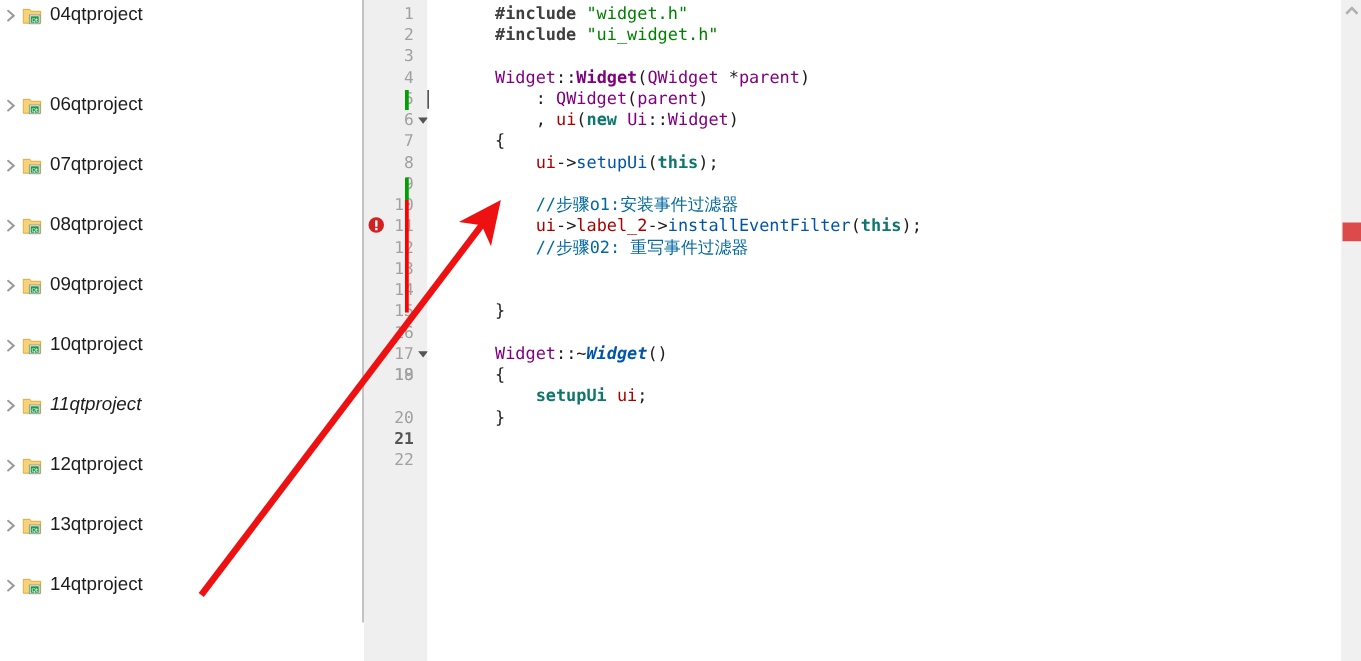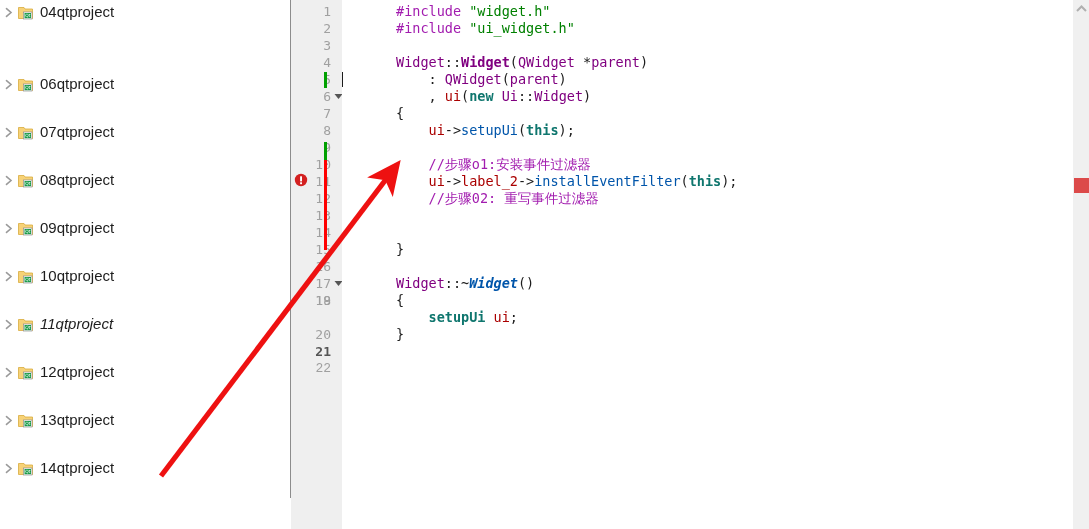--- a/index.html
+++ b/index.html
@@ -86,23 +86,23 @@
     position: absolute;
     left: 54px;
     font-family: "DejaVu Sans Mono", monospace;
     font-size: 13.5px;
     line-height: 17px;
     height: 17px;
     white-space: pre;
     color: #1c1c1c;
   }        
   .kw   { color: #0f766e; font-weight: bold; }
-  .pre  { color: #a21caf; }
+  .pre  { color: #404040; font-weight: bold; }
   .str  { color: #008000; }
-  .cmt  { color: #a21caf; }
+  .cmt  { color: #0369a1; }
   .typ  { color: #800080; }
   .typb { color: #800080; font-weight: bold; }
   .fn   { color: #0055aa; }
   .fni  { color: #0055aa; font-weight: bold; font-style: italic; }
   .var  { color: #aa0000; }
   .pun  { color: #1c1c1c; }
 
   .fold {
     position: absolute;
     left: 42px;
@@ -359,21 +359,21 @@
         <div class="ln" style="top: 275px;">17</div>
         <div class="fold" style="top: 275px;">
           <svg width="9" height="7" viewBox="0 0 9 7">
             <path d="M0.5 1 L8.5 1 L4.5 6 Z" fill="#555555"></path>
           </svg>
         </div>
         <div class="ln" style="top: 292px;">18</div>
         <div class="ln" style="top: 292px;">19</div>
         <div class="ln" style="top: 326px;">20</div>
         <div class="ln cur" style="top: 343px;">21</div>
-        <div class="ln" style="top: 360px; font-family: Liberation Mono, monospace;">22</div>
+        <div class="ln" style="top: 360px;">22</div>
       </div>
     <div id="codearea">
         <div class="code" style="top: 3px;"><span class="pre">#include </span><span class="str">"widget.h"</span></div>
         <div class="code" style="top: 20px;"><span class="pre">#include </span><span class="str">"ui_widget.h"</span></div>
         <div class="code" style="top: 54px;"><span class="typ">Widget</span><span class="pun">::</span><span class="typb">Widget</span><span class="pun">(</span><span class="typ">QWidget</span><span class="pun"> *</span><span class="typ">parent</span><span class="pun">)</span></div>
         <div class="code" style="top: 71px;"><span class="pun">    : </span><span class="typ">QWidget</span><span class="pun">(</span><span class="typ">parent</span><span class="pun">)</span></div>
         <div class="code" style="top: 88px;"><span class="pun">    , </span><span class="var">ui</span><span class="pun">(</span><span class="kw">new</span><span class="pun"> </span><span class="typ">Ui</span><span class="pun">::</span><span class="typ">Widget</span><span class="pun">)</span></div>
         <div class="code" style="top: 105px;"><span class="pun">{</span></div>
         <div class="code" style="top: 122px;"><span class="pun">    </span><span class="var">ui</span><span class="pun">-&gt;</span><span class="fn">setupUi</span><span class="pun">(</span><span class="kw">this</span><span class="pun">);</span></div>
         <div class="code" style="top: 156px;"><span class="cmt">    //步骤o1:安装事件过滤器</span></div>

